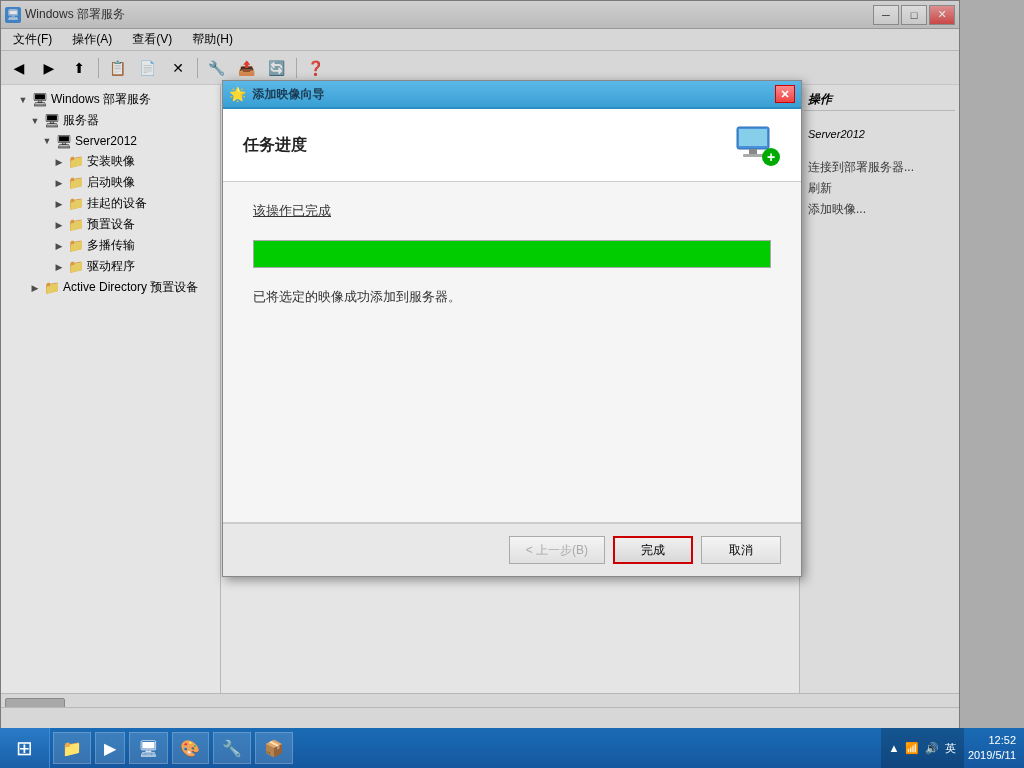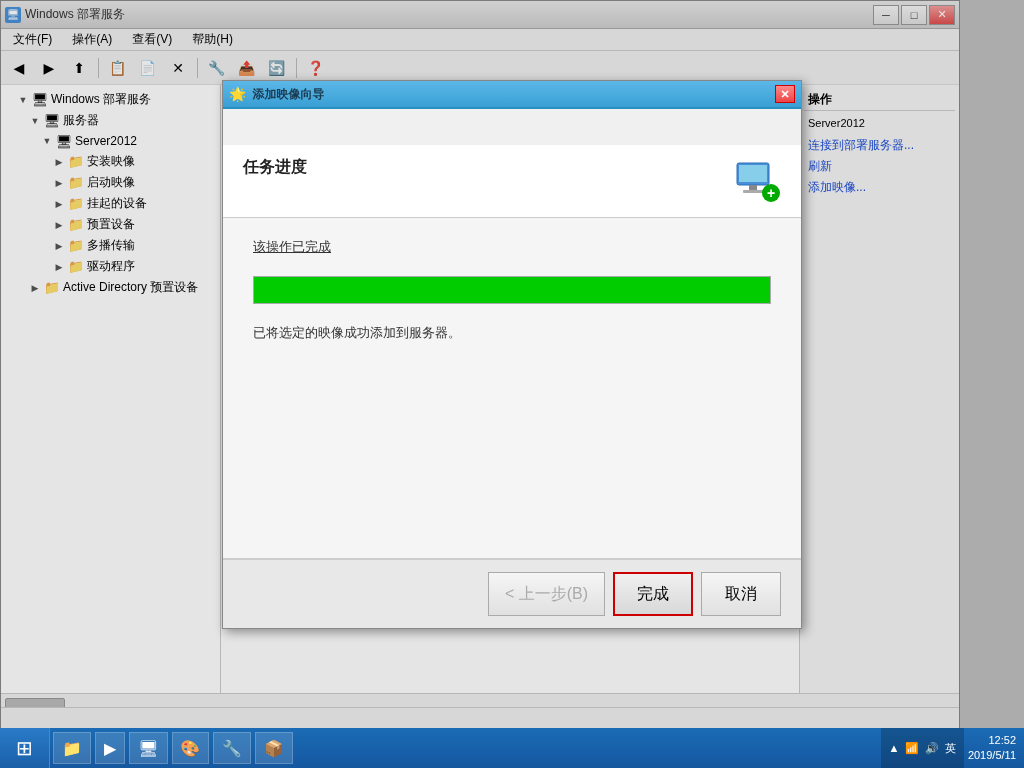--- a/index.html
+++ b/index.html
@@ -174,27 +174,28 @@
       width: 160px;
       background: #f5f5f5;
       border-left: 1px solid #ccc;
       padding: 4px;
     }
     .actions-header {
       font-weight: bold;
       font-size: 12px;
       padding: 2px 4px;
       border-bottom: 1px solid #ccc;
-      margin-bottom: 4px;
+      margin-bottom: 15px;
+      font-style: italic;
     }
     .action-item {
       padding: 2px 4px;
       cursor: pointer;
       font-size: 12px;
-      color: #1d4ed8;
+      color: #404040;
       display: flex;
       align-items: center;
       gap: 4px;
     }
 
     
     .status-bar {
       height: 22px;
       background: #f0f0f0;
       border-top: 1px solid #ccc;
@@ -262,23 +263,22 @@
       font-weight: bold;
       color: white;
     }
 
     
     .dialog-header {
       background: white;
       padding: 12px 20px;
       border-bottom: 1px solid #ccc;
       display: flex;
-      align-items: flex-start;
+      align-items: center;
       justify-content: space-between;
-      margin-top: 36px;
     }
     
     .wizard-icon {
       width: 48px;
       height: 48px;
       display: flex;
       align-items: center;
       justify-content: center;
       font-size: 36px;
     }
@@ -323,26 +323,26 @@
       background: #e8e8e8;
       border-top: 2px solid #ccc;
       padding: 12px 20px;
       display: flex;
       align-items: center;
       justify-content: flex-end;
       gap: 8px;
     }
     .dialog-btn {
       min-width: 80px;
-      height: 44px;
+      height: 28px;
       padding: 0 16px;
       border: 1px solid #aaa;
       background: linear-gradient(to bottom, #f5f5f5, #e0e0e0);
       cursor: pointer;
-      font-size: 16px;
+      font-size: 12px;
       font-family: "Microsoft YaHei", sans-serif;
     }
     .dialog-btn.primary {
       border: 2px solid #cc0000;
       background: linear-gradient(to bottom, #f0f0f0, #d8d8d8);
       font-weight: normal;
     }
     .dialog-btn:disabled {
       color: #aaa;
       cursor: default;

